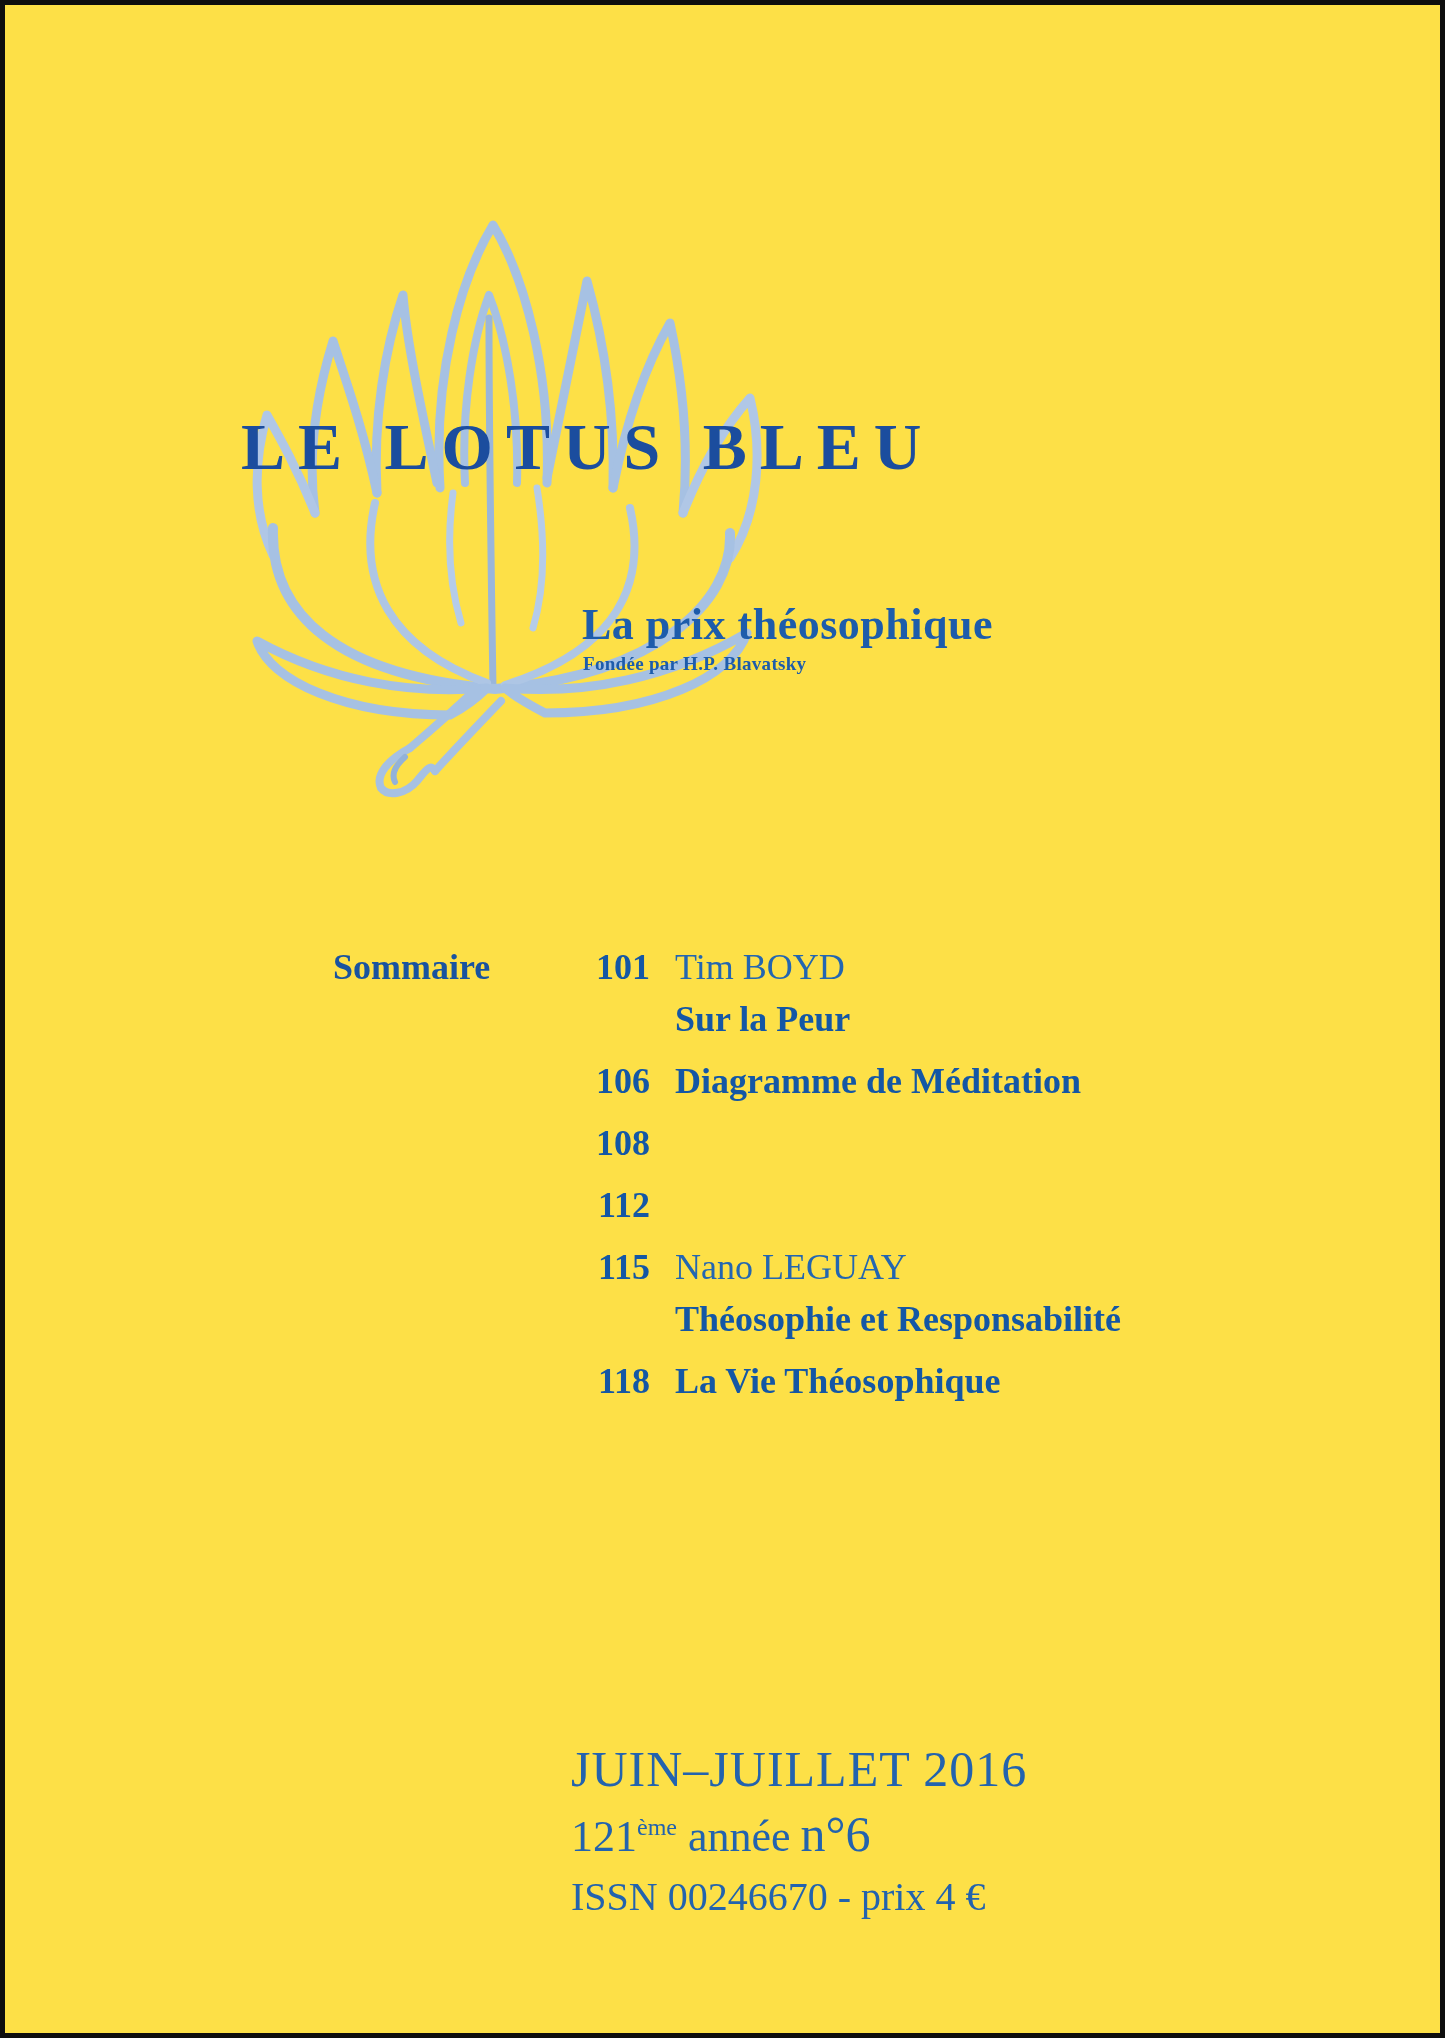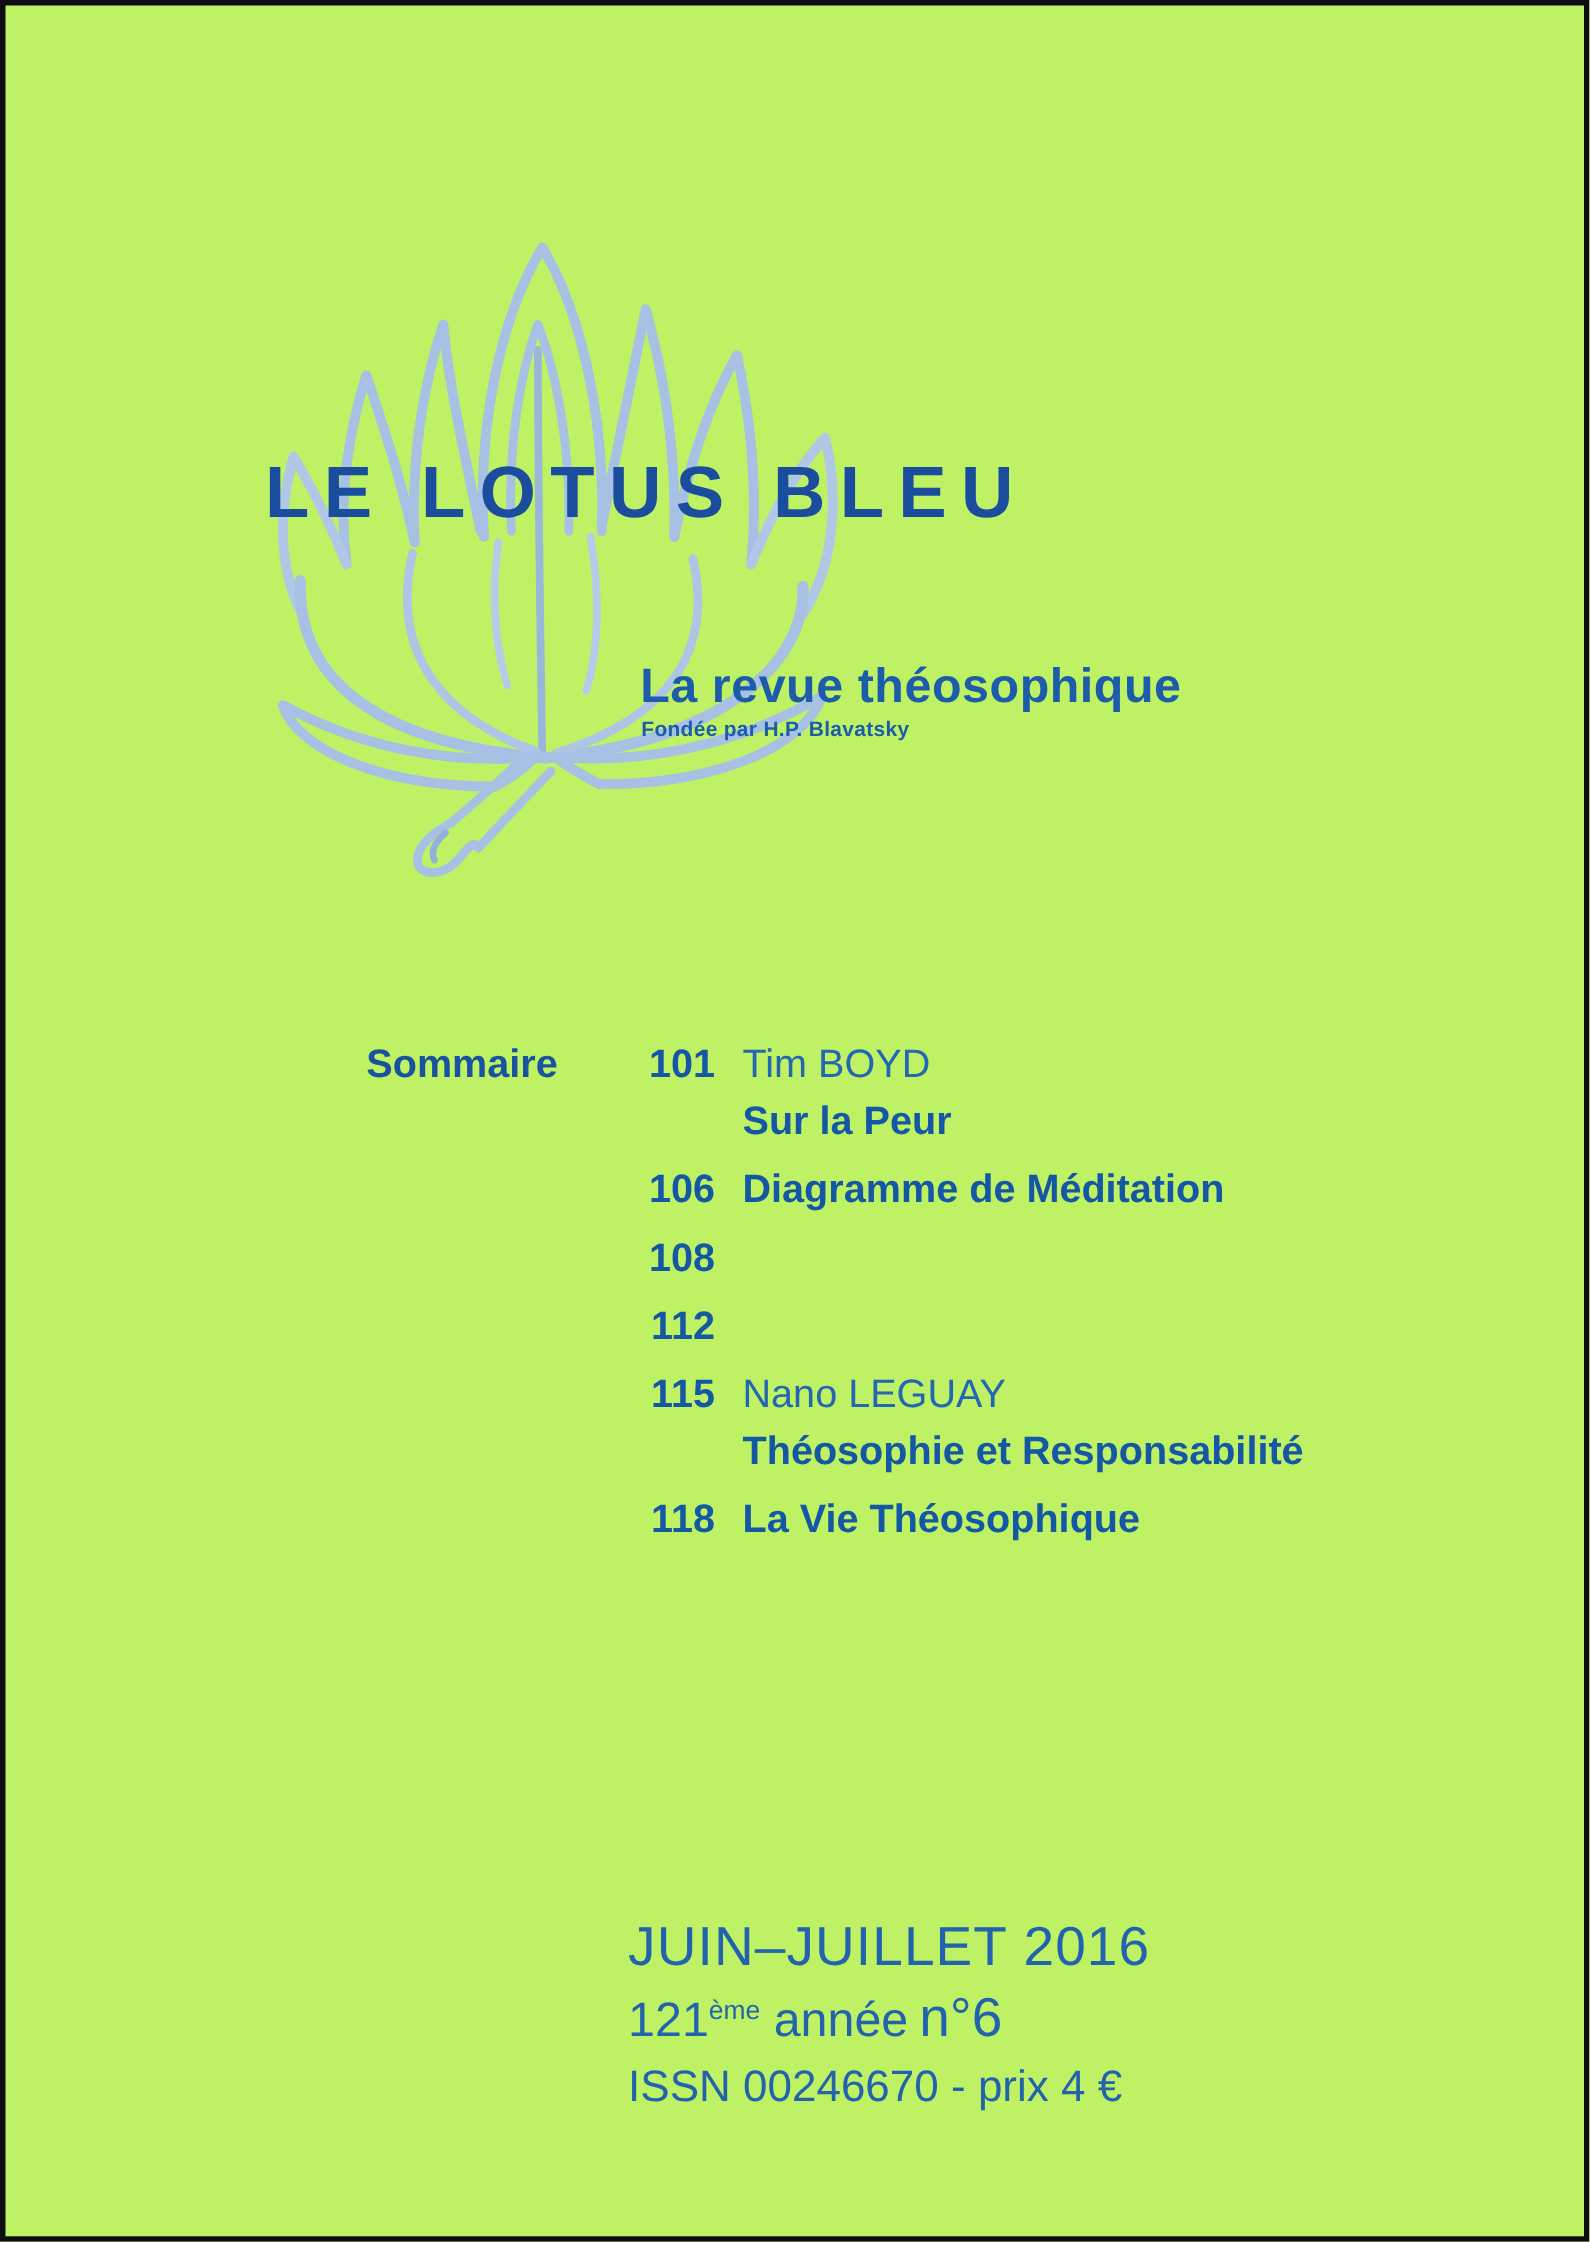--- a/index.html
+++ b/index.html
@@ -1,23 +1,23 @@
 <!DOCTYPE html>
 <html><head>
 <meta charset="utf-8">
 <style>
   html,body{margin:0;padding:0;background:#ffffff;}
   .page{
     position:relative;
     width:1445px;height:2038px;
-    background:#bef264;
+    background:#fde047;
     border:5px solid #0e0e0e;
     box-sizing:border-box;
     overflow:hidden;
-    font-family:Liberation Sans, sans-serif;
+    font-family:Liberation Serif, serif;
   }
   
   .lotus-wrap{
     position:absolute;left:220px;top:178px;width:580px;height:620px;
   }
   .lotus-wrap svg{display:block;width:100%;height:100%;}
   .main-title{
     position:absolute;left:236px;top:404px;
     font-size:66px;font-weight:bold;
     letter-spacing:13px;white-space:nowrap;
@@ -91,21 +91,21 @@
 
         <path d="M252,505 C228,528 205,548 185,565" stroke-width="8"></path>
         <path d="M276,518 C252,543 230,566 210,588" stroke-width="8"></path>
         <path d="M185,565 C163,577 150,592 156,605 C163,614 181,611 192,598 C201,587 206,580 210,588" stroke-width="8"></path>
         <path d="M180,574 C171,582 166,591 170,599" stroke-width="6" stroke="#93b2d9"></path>
       </g>
     </svg>
   </div>
 
   <div class="main-title">LE LOTUS BLEU</div>
-  <div class="subtitle">La revue théosophique</div>
+  <div class="subtitle">La prix théosophique</div>
   <div class="founder">Fondée par H.P. Blavatsky</div>
 
   <div class="sommaire-label">Sommaire</div>
 
   <div class="toc">
 
     <div class="toc-row">
       <div class="toc-num">101</div>
       <div class="toc-body">
         <div class="toc-author">Tim BOYD</div>

